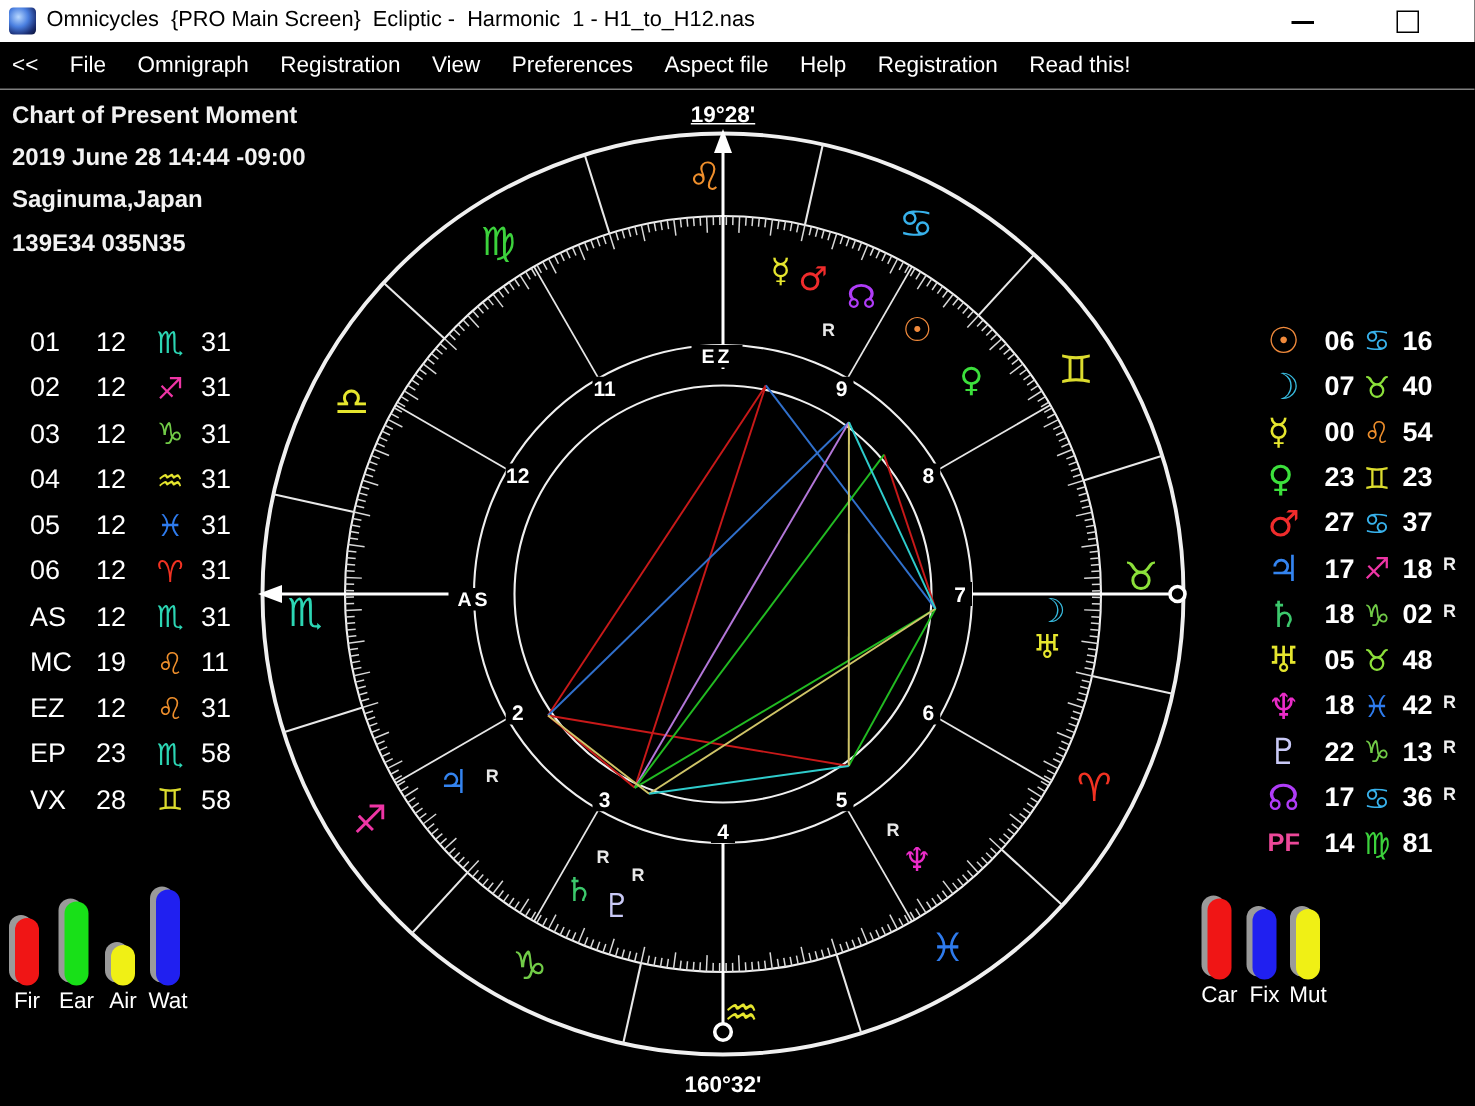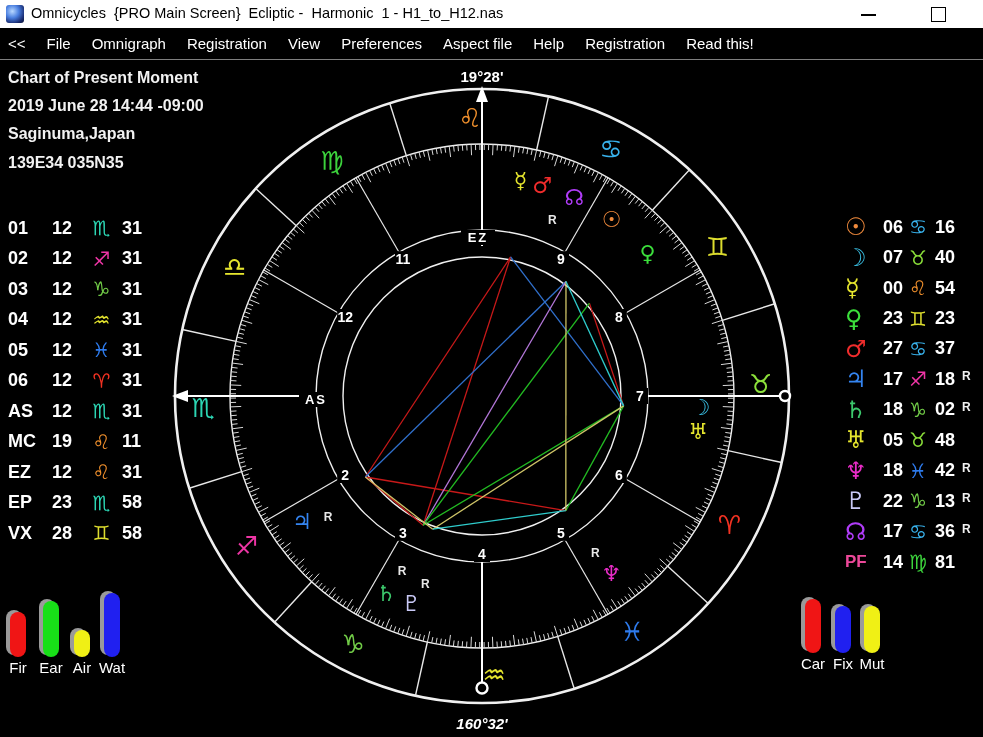--- a/index.html
+++ b/index.html
@@ -17,24 +17,24 @@
   .maxbox{position:absolute;left:16px;top:7px;width:13px;height:13px;border:1.5px solid #000;}
   #menubar{position:absolute;top:28px;left:0;width:983px;height:32px;background:#000;
            border-bottom:1px solid #7f7f7f;color:#fff;z-index:3;
            display:flex;align-items:center;padding-left:8px;box-sizing:border-box;font-size:15px;}
   .mi{margin-right:21px;white-space:pre;}
   #stage{position:absolute;top:0;left:0;width:983px;height:737px;z-index:1;}
   #wheel{position:absolute;top:0;left:0;}
   #chart-info{position:absolute;left:8px;top:64px;color:#f2f2f2;font-size:16px;
               font-weight:bold;line-height:28.2px;}
   #top-degree{position:absolute;left:482px;top:68px;transform:translateX(-50%);
+              color:#fff;font-size:15px;font-weight:bold;text-decoration:underline;}
+  #bottom-degree{position:absolute;left:482px;top:715px;transform:translateX(-50%);
               color:#fff;font-size:15px;font-weight:bold;}
-  #bottom-degree{position:absolute;left:482px;top:715px;transform:translateX(-50%);
-              color:#fff;font-size:15px;font-weight:bold;font-style:italic;}
-  #house-list{position:absolute;left:8px;top:213px;color:#fff;font-weight:bold;font-size:18px;}
+  #house-list{position:absolute;left:20px;top:213px;color:#fff;font-weight:normal;font-size:18px;}
   .hrow{height:30.5px;display:flex;align-items:center;}
   .hl{width:44px;}
   .hd{width:36px;}
   .sg{width:27px;font-family:"DejaVu Sans",sans-serif;font-size:20px;text-align:center;}
   .hm{padding-left:7px;}
   #planet-list{position:absolute;left:845px;top:212px;color:#fff;font-weight:bold;font-size:18px;}
   .prow{height:30.45px;display:flex;align-items:center;}
   .pg{width:38px;font-family:"DejaVu Sans",sans-serif;font-size:24px;}
   .pg.pf{font-family:"Liberation Sans",sans-serif;font-size:17px;}
   .pd{width:22px;}

